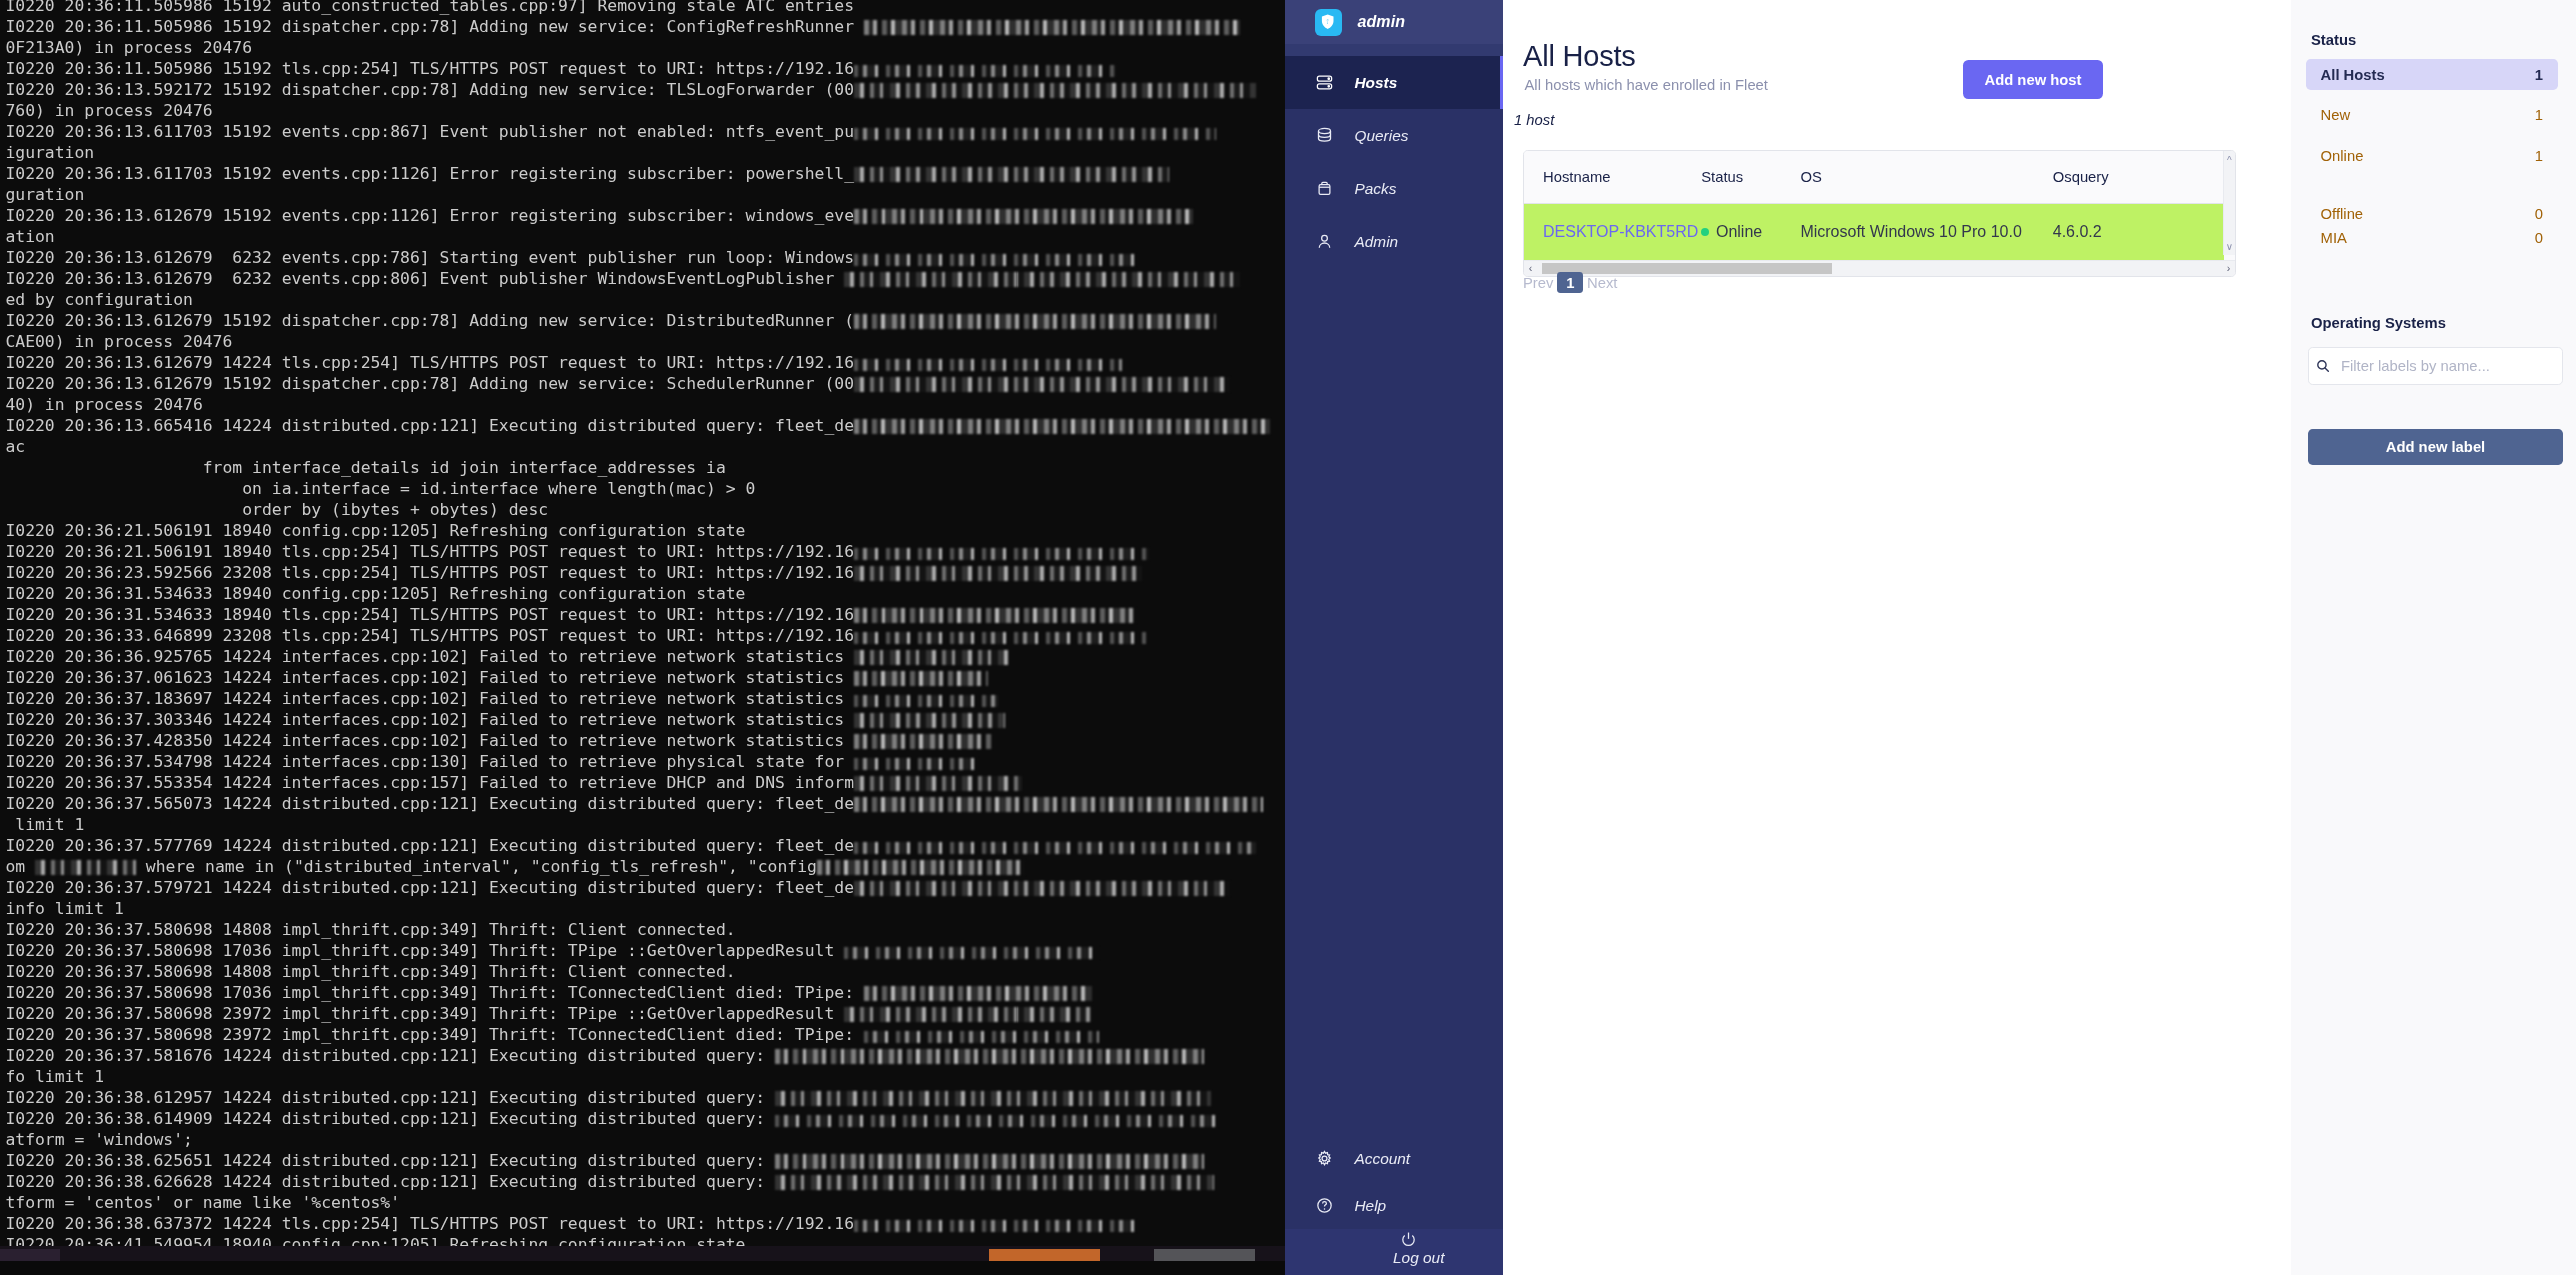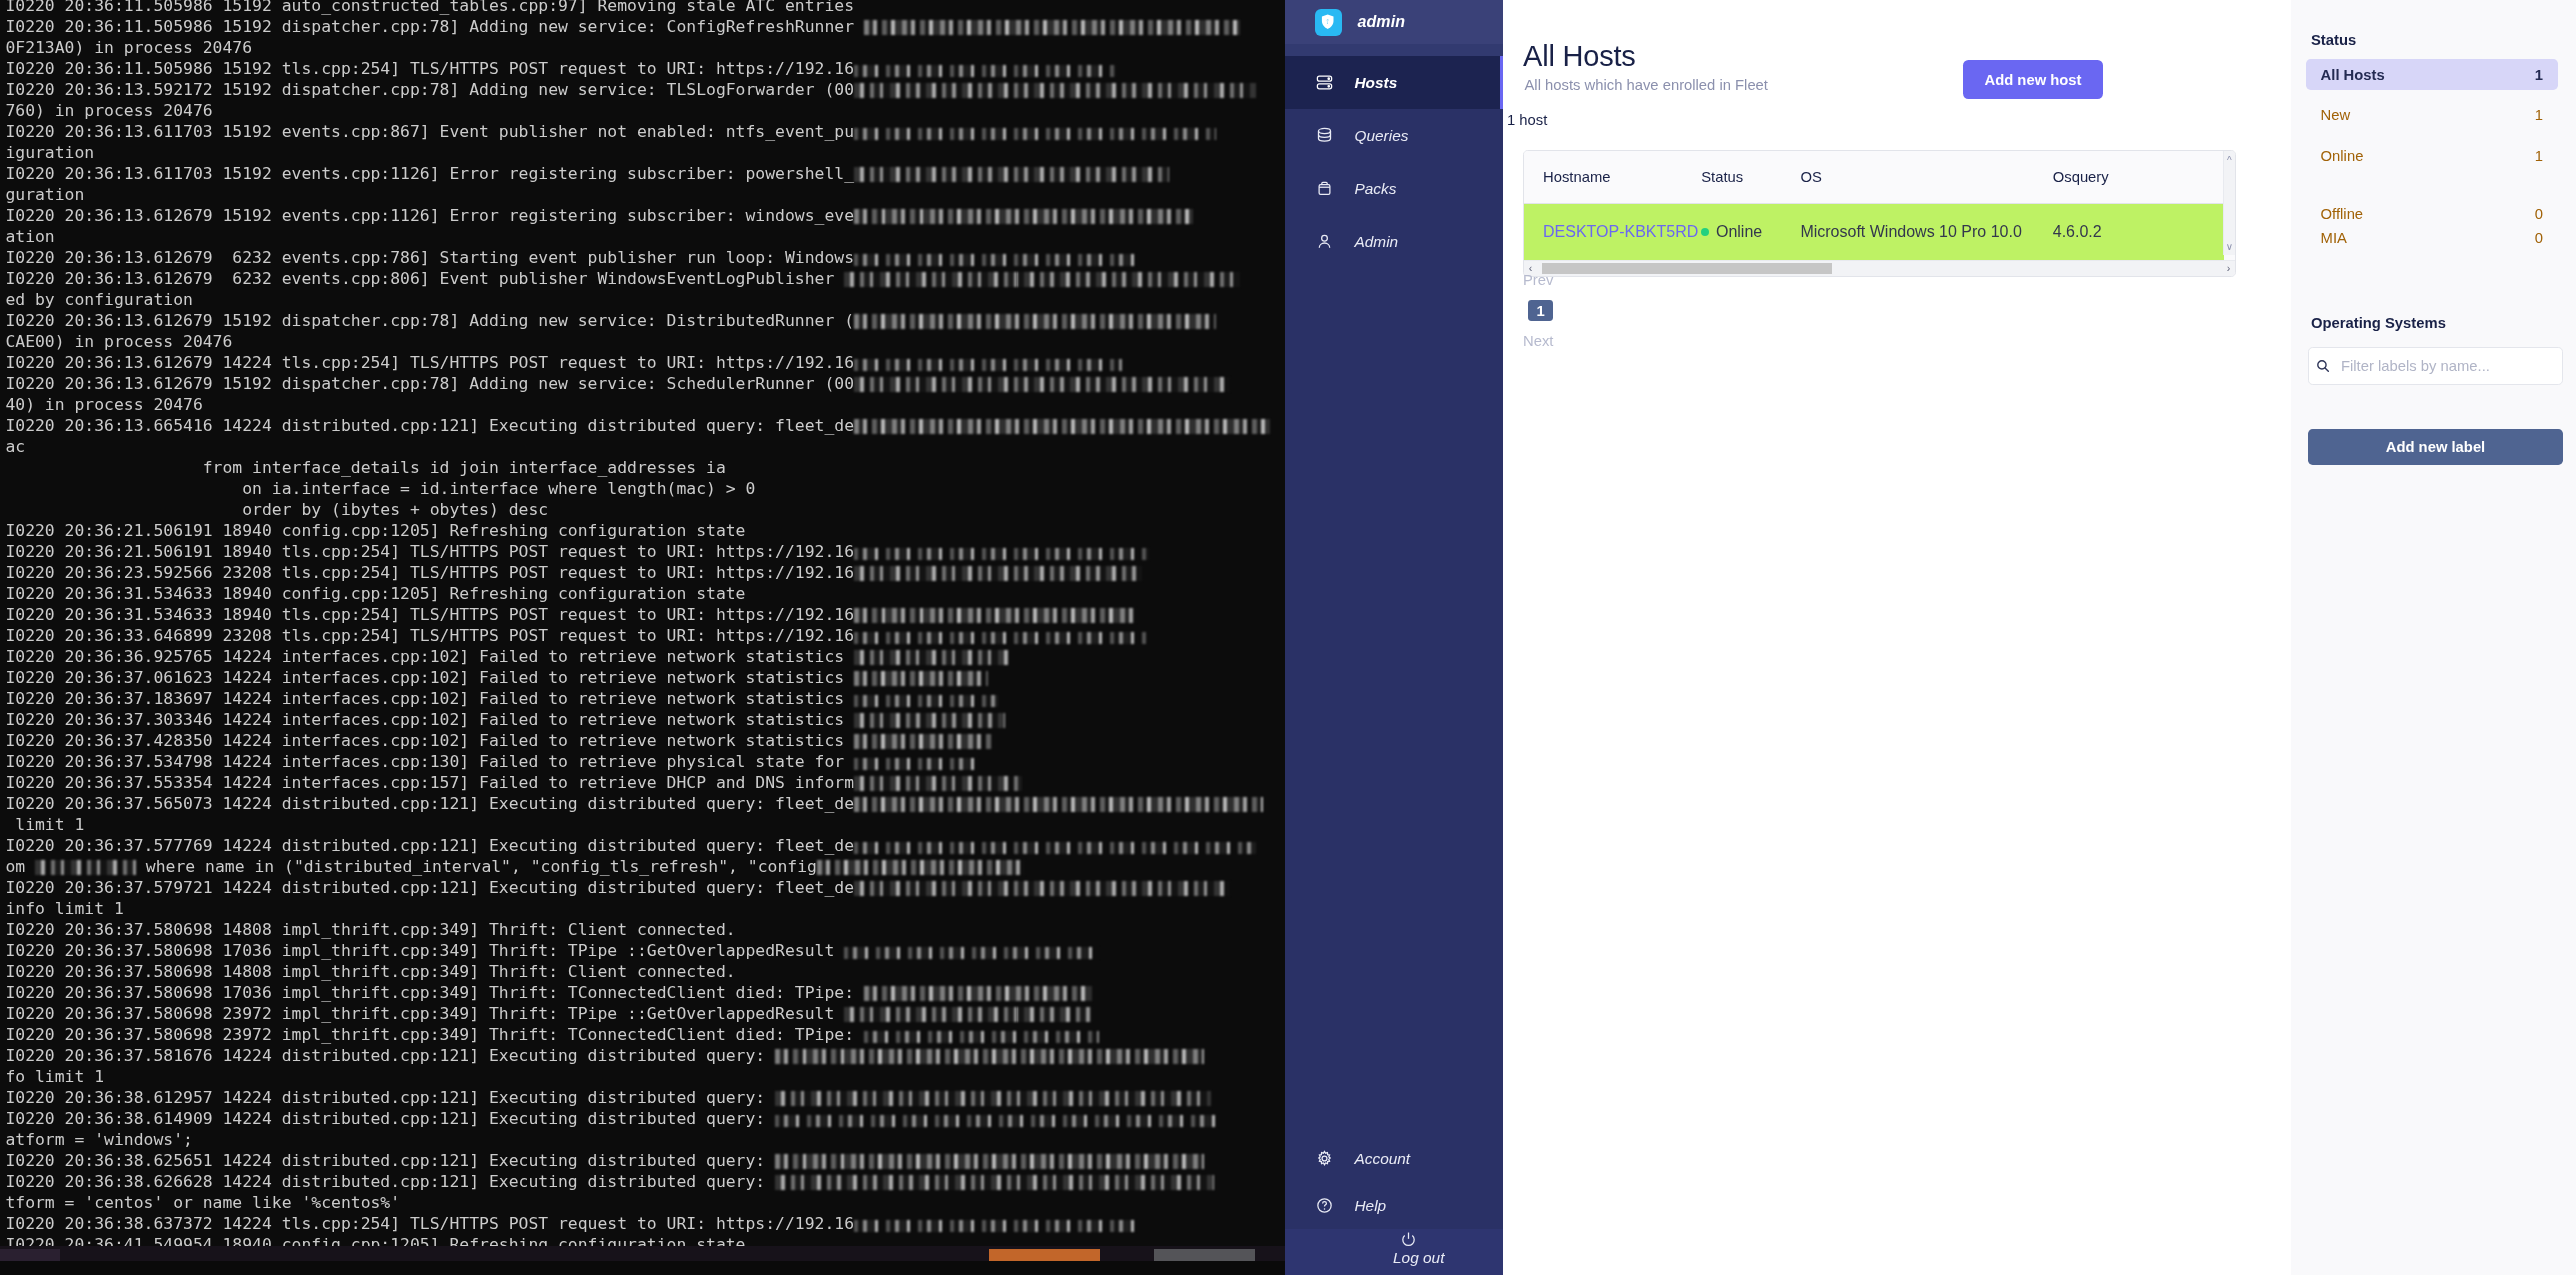--- a/index.html
+++ b/index.html
@@ -206,23 +206,24 @@
     color: #fff;
     border: none;
     border-radius: 5.4px;
     font-size: 14.8px;
     font-weight: bold;
     font-family: "Liberation Sans", sans-serif;
     cursor: pointer;
   }
   #host-count {
     position: absolute;
-    left: 4px; top: 112px;
+    left: 11px; top: 112px;
     font-size: 14.8px;
     color: #192147;
+    font-style: italic;
   }
   #host-table-wrap {
     position: absolute;
     left: 20px; top: 150px;
     width: 711px;
     border: 0.7px solid #e2e4ea;
     border-radius: 4.7px;
     background: #fafafc;
     overflow: hidden;
   }
@@ -288,23 +289,22 @@
     background: #c6c6c6;
   }
   #tbl-hscroll .harrow { position:absolute; top:0.7px; font-size: 10.7px; color:#5a5e74; }
   #tbl-hscroll .harrow.l { left: 4.7px; }
   #tbl-hscroll .harrow.r { right: 4.7px; }
 
   #pagination {
     position: absolute;
     left: 20px; top: 272px;
     display: flex;
-    align-items: flex-end;
-    gap: 12px;
-    flex-direction: column;
+    align-items: center;
+    gap: 4px;
   }
   #pagination .pg {
     font-size: 14.8px;
     color: #b6bace;
   }
   #pagination .pg.num {
     background: #4f6491;
     color: #ffffff;
     border-radius: 3.4px;
     padding: 2.7px 8.7px;

